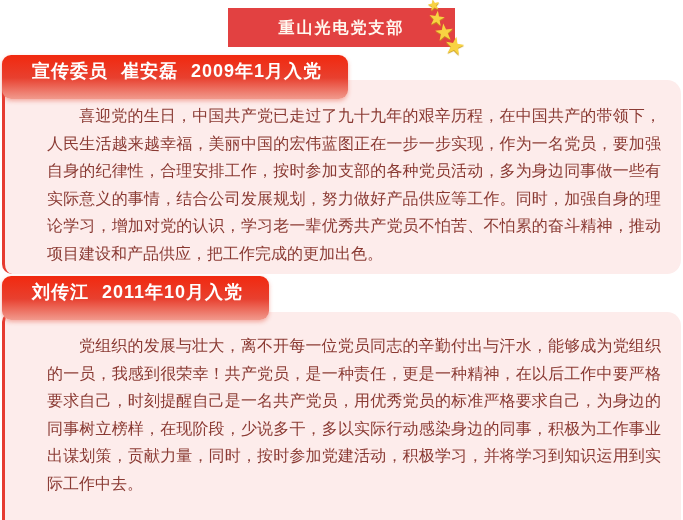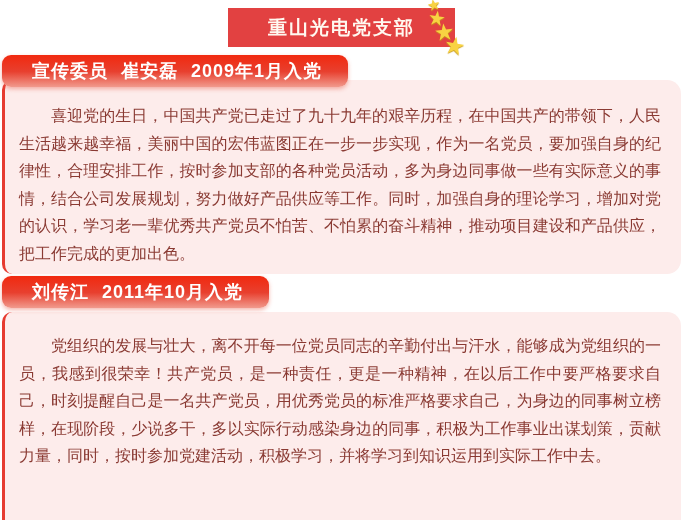--- a/index.html
+++ b/index.html
@@ -5,51 +5,52 @@
   html,body{margin:0;padding:0;}
   body{
     width:683px;height:520px;position:relative;overflow:hidden;
     background:#ffffff;
     font-family:"Liberation Sans","DejaVu Sans",sans-serif;
   }
   
   .banner{
     position:absolute;left:228px;top:8px;width:227px;height:39px;
     background:#e24141;
-    color:#fff8f0;font-size:19px;font-weight:bold;letter-spacing:2px;
+    color:#fff8f0;font-size:16px;font-weight:bold;letter-spacing:2px;
     text-align:center;line-height:39px;
   }
   .star{
     position:absolute;color:#f8d342;
     text-shadow:0 1px 1px #c79a18;
     line-height:1;z-index:3;display:block;
   }
   .star.s1{left:427px;top:-3px;font-size:15px;transform:rotate(-12deg);}
   .star.s2{left:428px;top:8px;font-size:20px;transform:rotate(8deg);}
   .star.s3{left:434px;top:21px;font-size:23px;transform:rotate(-6deg);}
   .star.s4{left:444px;top:34px;font-size:24px;transform:rotate(10deg);}
   
   .ribbon{
-    position:absolute;left:2px;height:32px;z-index:2;
+    position:absolute;left:2px;height:44px;z-index:2;
     background:linear-gradient(180deg,#f1290f 0%,#e8402f 52%,#f19a8d 100%);
     border-radius:9px;
     box-shadow:0 2px 4px rgba(232,90,70,.45);
     color:#ffffff;font-weight:bold;font-size:18px;line-height:32px;
     padding:0 26px 0 30px;box-sizing:border-box;
     word-spacing:7px;letter-spacing:1px;white-space:nowrap;
   }
   .ribbon.r1{top:55px;min-width:328px;}
   .ribbon.r2{top:276px;min-width:250px;}
   
   .panel{
     position:absolute;left:2px;width:679px;box-sizing:border-box;
     background:#fdeceb;
     border-left:3px solid #e63b30;
     border-radius:10px 14px 14px 10px;
     z-index:1;
+    padding-left:28px;
   }
   .panel.p1{top:80px;height:194px;}
   .panel.p2{top:312px;height:244px;}
   .panel p{
     margin:0;padding:20px 20px 0 14px;
     color:#8a3a33;font-size:16px;line-height:27.5px;
     text-indent:2em;text-align:justify;
   }
   .panel.p1 p{padding-top:22px;}
 </style>

